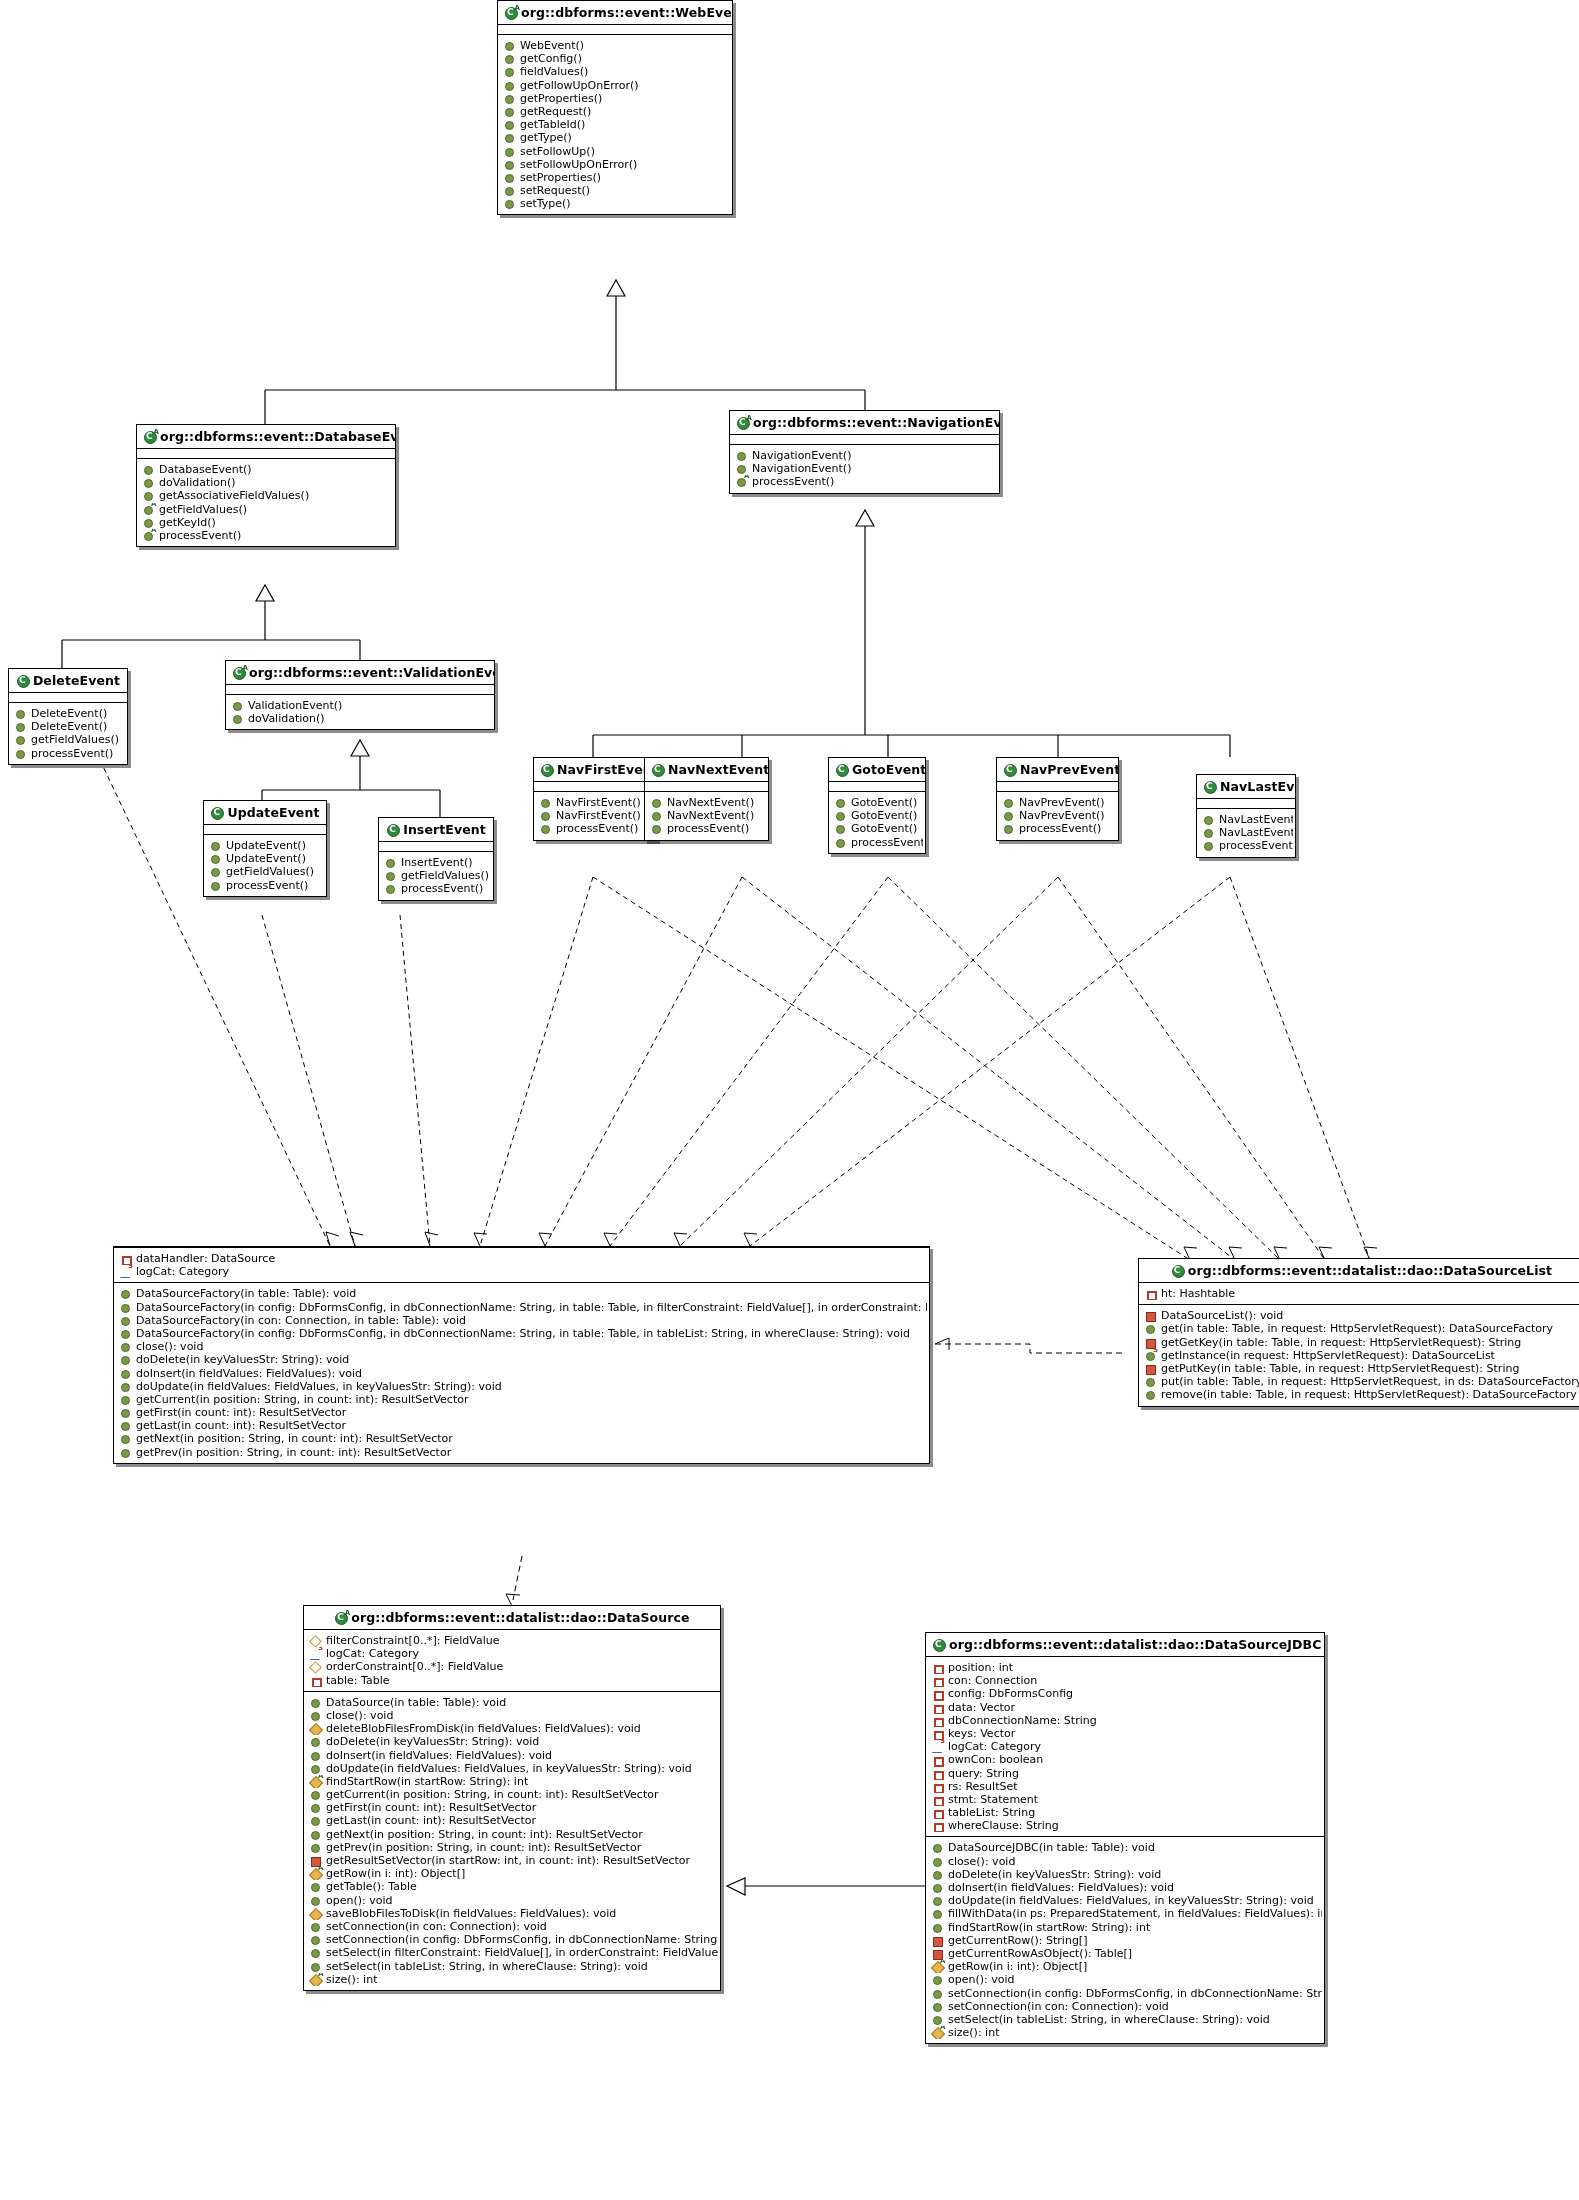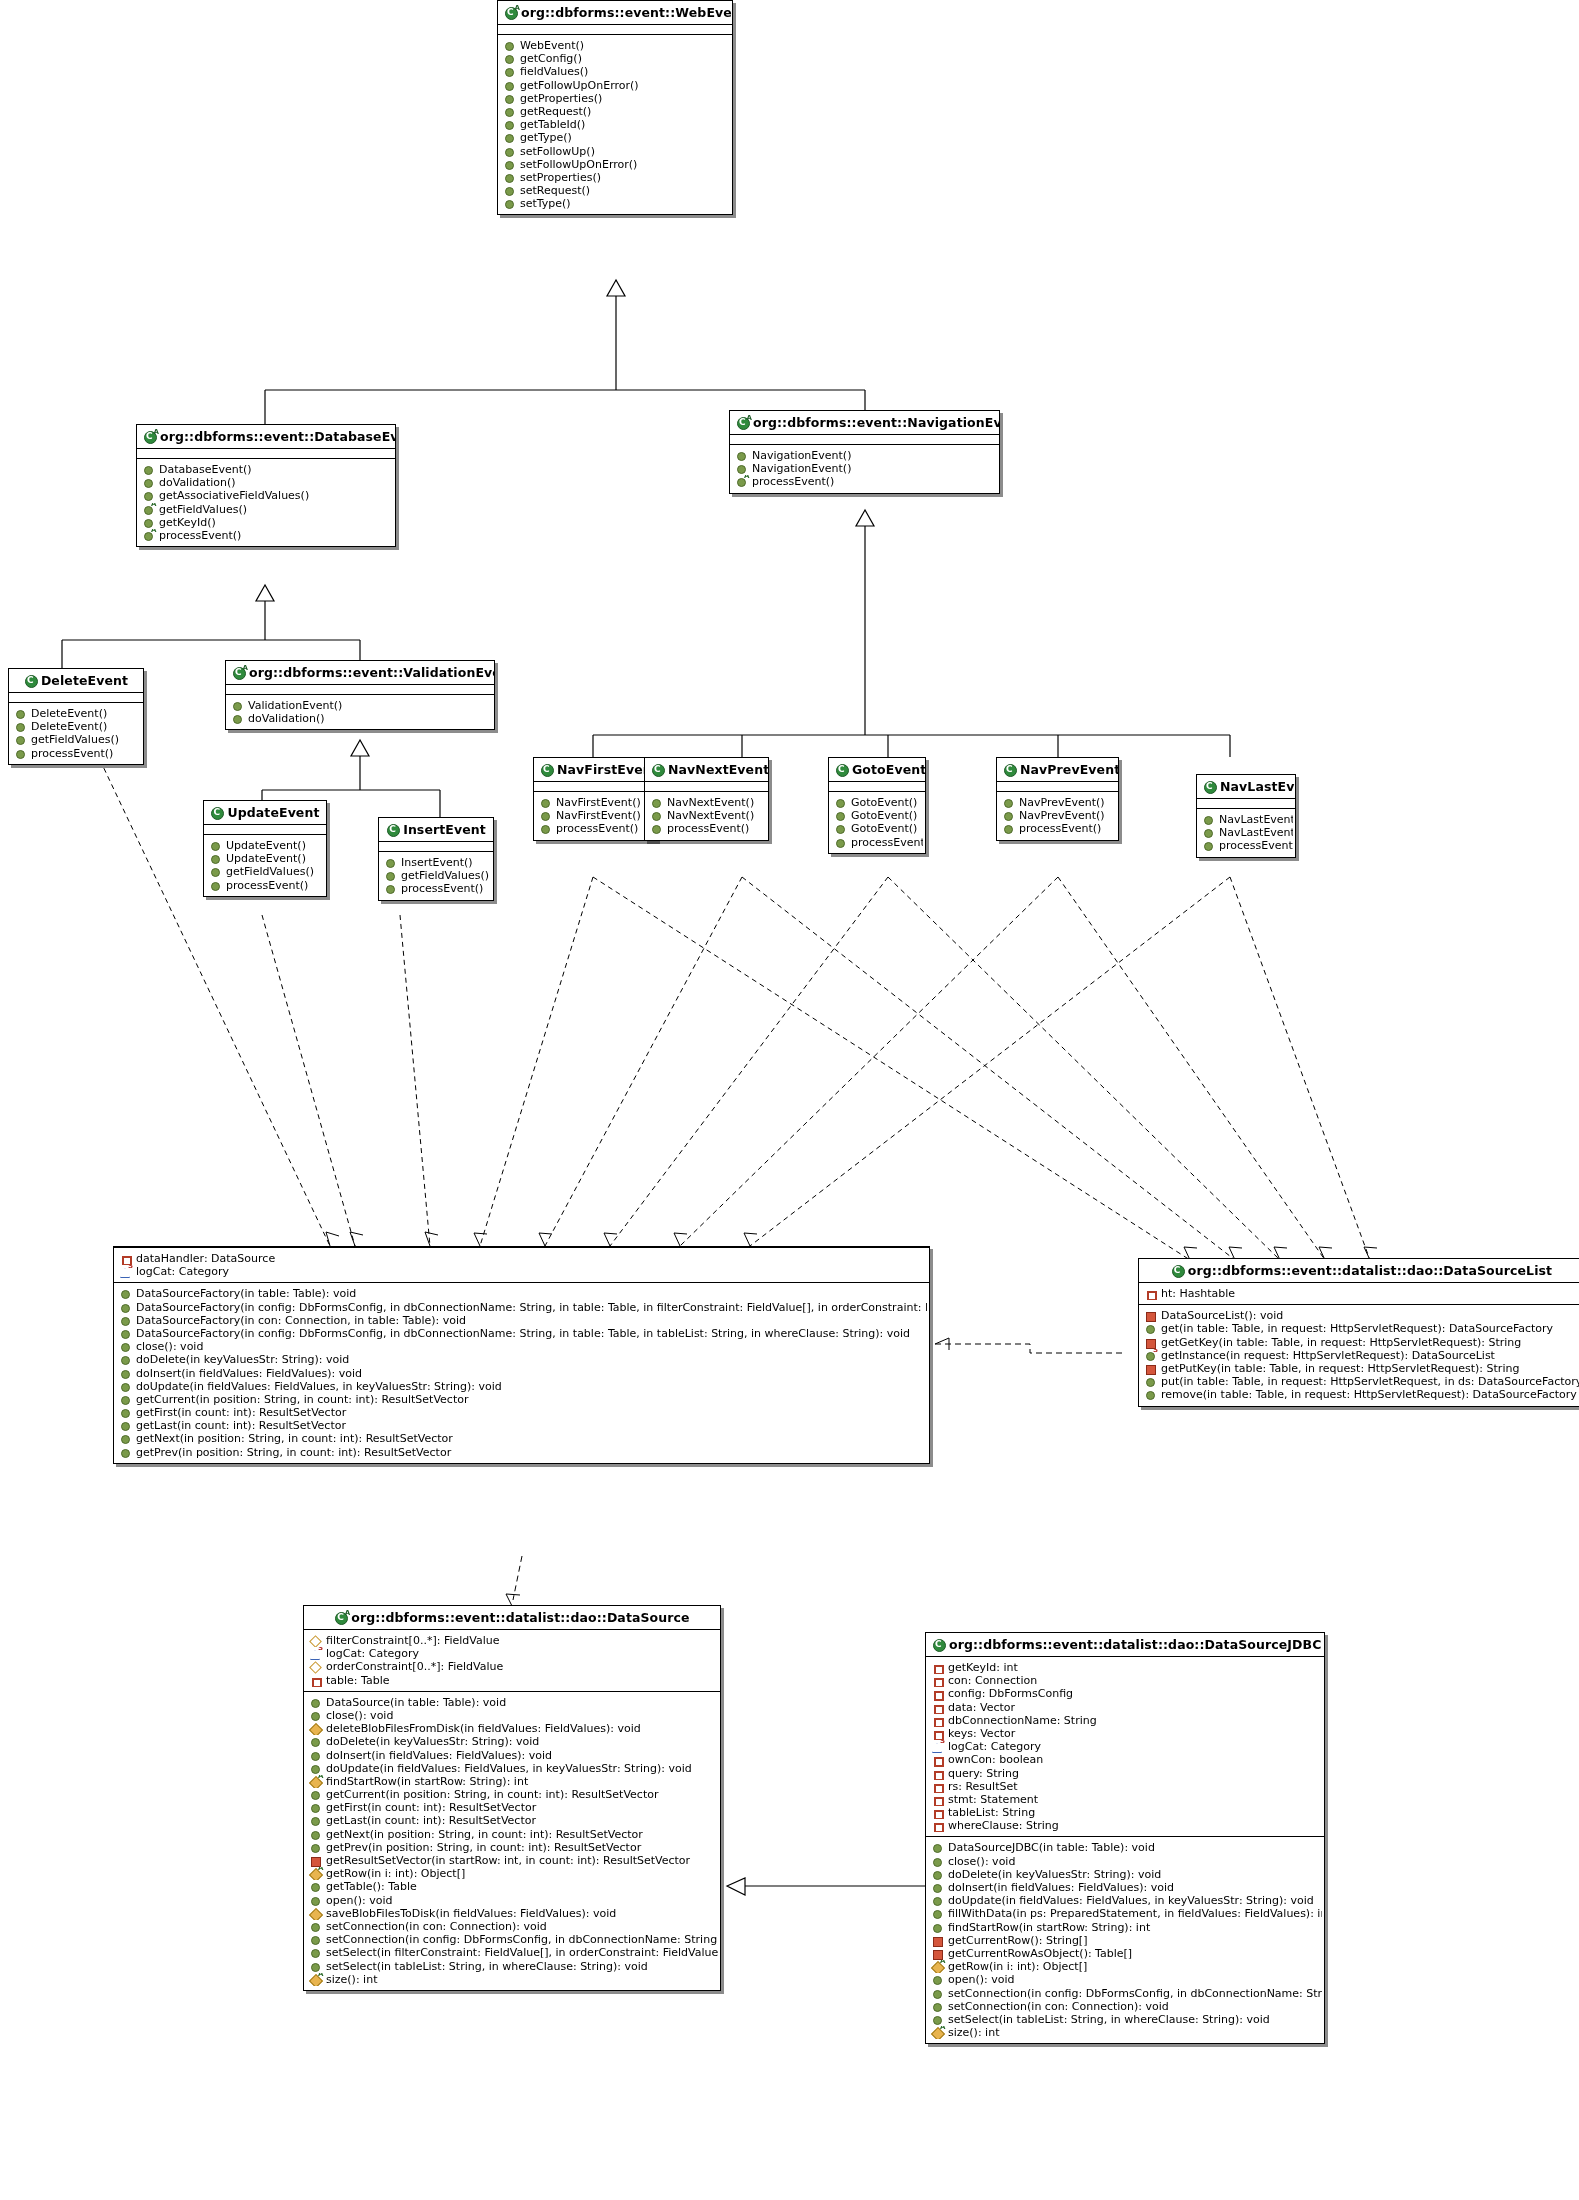--- a/index.html
+++ b/index.html
@@ -364,21 +364,21 @@
         </div>
         <div class="row">
           <span class="mark pub-method">
             <span class="sup a">A</span>
           </span>
           <span class="lbl">processEvent()</span>
         </div>
       </div>
   </div>
 
-  <div class="uml" style="left:8px; top:668px; width:136px;">
+  <div class="uml" style="left:8px; top:668px; width:120px;">
     <div class="title">
       <span class="cicon"></span><span>DeleteEvent</span>
     </div>
     <div class="sep"></div>
     <div class="compartment empty"></div>
     <div class="sep"></div>
     <div class="compartment" id="m-deleteEvent">
         <div class="row">
           <span class="mark pub-method"></span>
           <span class="lbl">DeleteEvent()</span>
@@ -828,21 +828,21 @@
   </div>
 
   <div class="uml" style="left:925px; top:1632px; width:400px;">
     <div class="title">
       <span class="cicon"></span><span>org::dbforms::event::datalist::dao::DataSourceJDBC</span>
     </div>
     <div class="sep"></div>
     <div class="compartment" id="a-dataSourceJDBC">
         <div class="row">
           <span class="mark priv-attr"></span>
-          <span class="lbl">getKeyId: int</span>
+          <span class="lbl">position: int</span>
         </div>
         <div class="row">
           <span class="mark priv-attr"></span>
           <span class="lbl">con: Connection</span>
         </div>
         <div class="row">
           <span class="mark priv-attr"></span>
           <span class="lbl">config: DbFormsConfig</span>
         </div>
         <div class="row">

